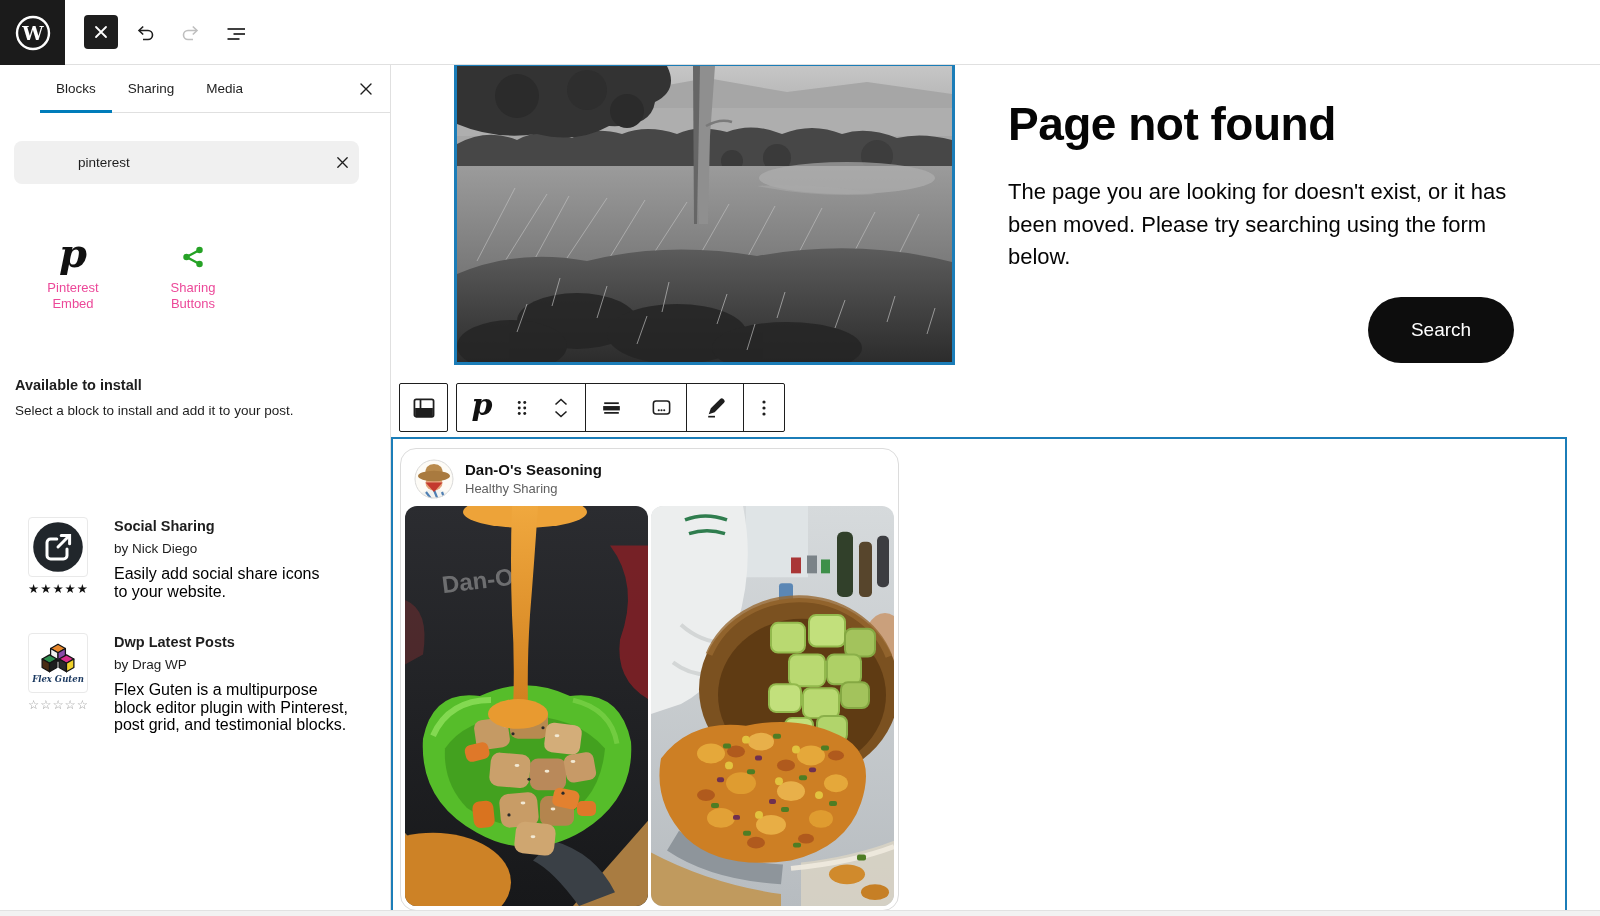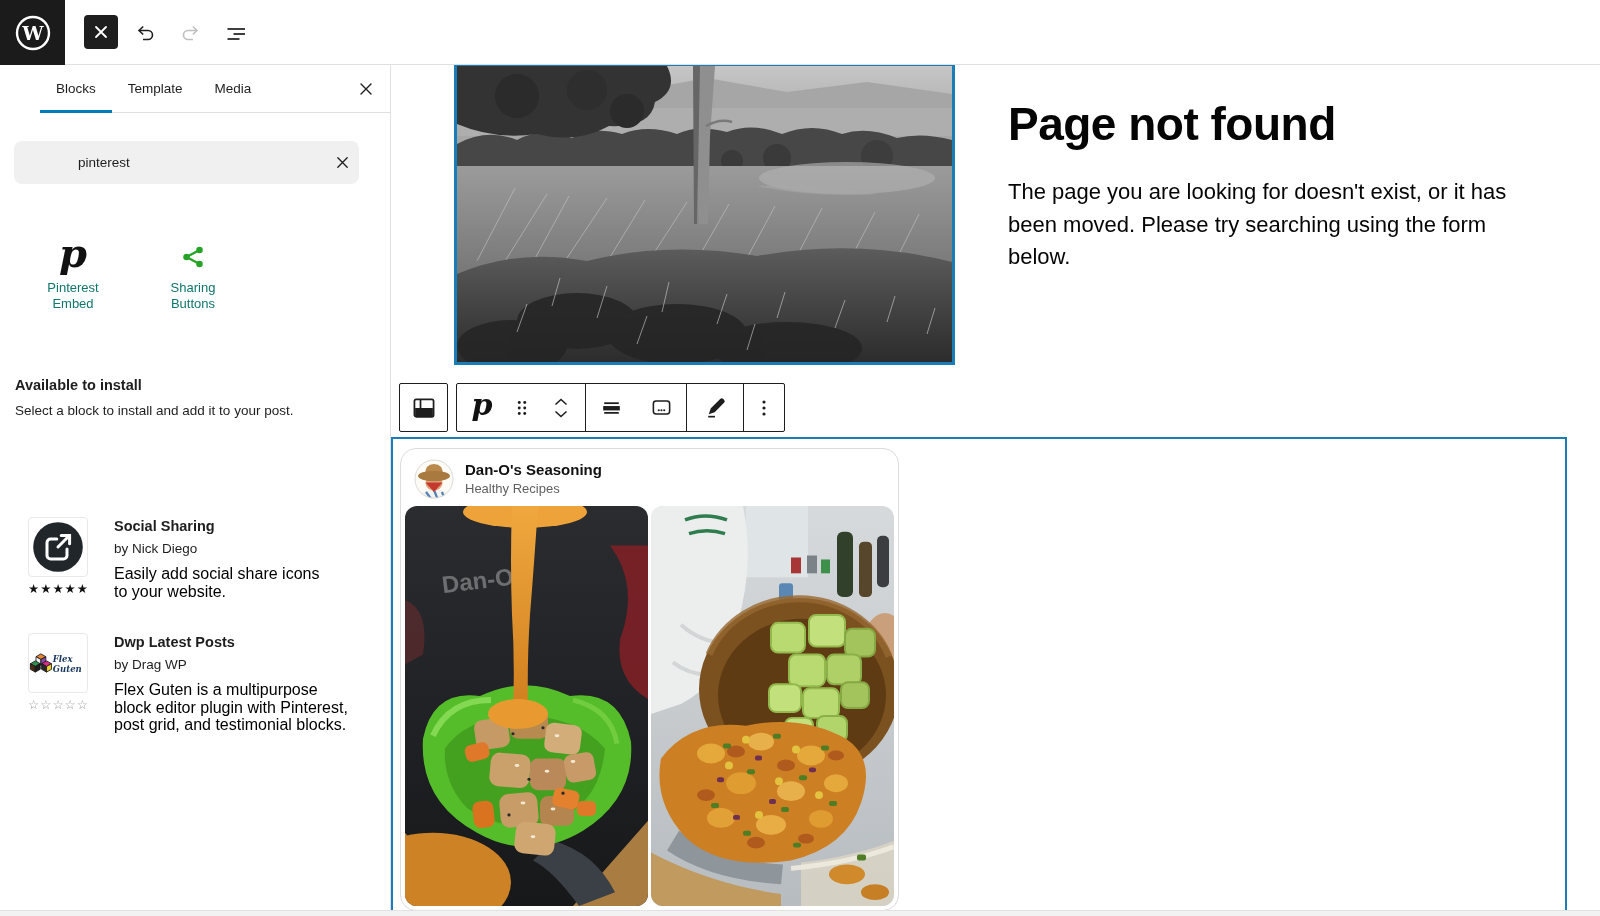--- a/index.html
+++ b/index.html
@@ -29,36 +29,36 @@
   .tab { height:100%; display:flex; align-items:center; padding:0 16px; font-size:13.5px; cursor:pointer; position:relative; }
   .tab.active::after { content:""; position:absolute; left:0; right:0; bottom:-1px; height:3.5px; background:#007cba; }
   .tabs-close { position:absolute; right:12px; top:12px; width:24px; height:24px; display:flex; align-items:center; justify-content:center; cursor:pointer; }
   .search-box { position:absolute; left:14px; top:76px; width:345px; height:43px; background:#f0f0f0;
     border-radius:8px; display:flex; align-items:center; }
   .search-box input { flex:1; border:none; outline:none; background:transparent; font-size:13.5px;
     font-family:"Liberation Sans", sans-serif; color:#1e1e1e; padding:0 16px;margin-left:48px; }
   .search-clear { width:34px; height:34px; display:flex; align-items:center; justify-content:center; cursor:pointer; }
   .block-item { position:absolute; top:165px; width:120px; text-align:center; cursor:pointer; }
   .block-item .bi-icon { height:40px; display:flex; align-items:flex-end; justify-content:center; margin-bottom:10px; }
-  .block-item .bi-label { width:84px; margin:0 auto; font-size:13px; line-height:16px; color:#0f766e; }
+  .block-item .bi-label { width:84px; margin:0 auto; font-size:13px; line-height:16px; color:#ec4899; }
   .pinterest-glyph { font-family:"DejaVu Serif", serif; font-style:italic; font-weight:bold;
     font-size:40px; line-height:34px; color:#111; }
   .install-heading { position:absolute; left:15px; top:312px; font-size:14.5px; font-weight:bold; color:#1e1e1e; }
   .install-sub { position:absolute; left:15px; top:338px; font-size:13.5px; color:#1e1e1e; }
   .plugin { position:absolute; left:0; width:391px; cursor:pointer; }
   .plugin .tile { position:absolute; left:28px; top:0; width:60px; height:60px; border:1px solid #e9e9e9;
     border-radius:4px; display:flex; align-items:center; justify-content:center; background:#fff; overflow:hidden; }
   .plugin .stars { position:absolute; left:28px; top:64px; width:62px; text-align:left; font-size:12.5px;
     letter-spacing:1px; color:#111; white-space:nowrap; }
   .plugin .stars.empty { color:#9a9a9a; }
   .plugin .p-title { position:absolute; left:114px; top:1px; font-size:14.5px; font-weight:bold; color:#1e1e1e; }
   .plugin .p-author { position:absolute; left:114px; top:24px; font-size:13.5px; color:#1e1e1e; }
   .plugin .p-desc { position:absolute; left:114px; top:48px; width:240px; font-size:16px; line-height:17.5px; color:#000000; }
   .tile-social { background:#fff; }
-  .tile-dwp { background:linear-gradient(180deg,#d8eaf8 0%, #b5d5ee 100%); flex-direction:row; }
+  .tile-dwp { background:linear-gradient(180deg,#d8eaf8 0%, #b5d5ee 100%); flex-direction:column; }
   .flex-guten-caption { font-family:"DejaVu Serif", serif; font-style:italic; font-weight:bold;
     font-size:8.5px; color:#17365e; margin-top:1px; }
   
   .canvas { position:absolute; left:392px; top:65px; width:1208px; height:851px; background:#fff; }
   .image-block { position:absolute; left:454px; top:63px; width:501px; height:302px;
     border:3px solid #1b7db8; background:#888; z-index:1; }
   .image-block svg { display:block; width:100%; height:100%; }
   
   .blk-toolbar-a { position:absolute; left:399px; top:383px; width:49px; height:49px; background:#fff;
     border:1px solid #1e1e1e; border-radius:2px; display:flex; align-items:center; justify-content:center; z-index:2; }
@@ -131,21 +131,21 @@
       </svg>
     </div>
   </div>
 
   <div class="sidebar">
     <div class="tabs">
       <div class="tab active">
           <span>Blocks</span>
         </div>
       <div class="tab">
-          <span>Template</span>
+          <span>Sharing</span>
         </div>
       <div class="tab">
           <span>Media</span>
         </div>
       <div class="tabs-close">
         <svg width="16" height="16" viewBox="0 0 16 16">
           <path d="M3 3 L13 13 M13 3 L3 13" stroke="#1e1e1e" stroke-width="1.4" stroke-linecap="round"></path>
         </svg>
       </div>
     </div>
@@ -346,20 +346,21 @@
       <svg width="24" height="24" viewBox="0 0 24 24">
         <circle cx="12" cy="6" r="1.6" fill="#1e1e1e"></circle>
           <circle cx="12" cy="12" r="1.6" fill="#1e1e1e"></circle>
           <circle cx="12" cy="18" r="1.6" fill="#1e1e1e"></circle>
       </svg>
     </div>
   </div>
 
   <h1 class="nf-heading">Page not found</h1>
   <p class="nf-body">The page you are looking for doesn't exist, or it has been moved. Please try searching using the form below.</p>
+  <button class="nf-button">Search</button>
 
   <div class="embed-outline"></div>
   <div class="embed-card">
     <div class="embed-header">
       <div class="embed-avatar">
         <svg width="40" height="40" viewBox="0 0 40 40">
           <defs>
               <clipPath id="avClip">
                 <circle cx="20" cy="20" r="19.5"></circle>
               </clipPath>
@@ -372,21 +373,21 @@
             <path d="M11.5 23.5 h17 l-8.5 9.5 Z" fill="#c4392e"></path>
             <path d="M11 16 q0 -11 9 -11 q9 0 9 11 Z" fill="#b98a4c"></path>
             <rect x="11" y="13" width="18" height="3.4" fill="#7a5526"></rect>
             <ellipse cx="20" cy="17" rx="16" ry="5.2" fill="#a97a3f"></ellipse>
           </g>
           <circle cx="20" cy="20" r="19" fill="none" stroke="#d9d9d9" stroke-width="1"></circle>
         </svg>
       </div>
       <div>
         <div class="embed-name">Dan-O's Seasoning</div>
-        <div class="embed-sub">Healthy Recipes</div>
+        <div class="embed-sub">Healthy Sharing</div>
       </div>
     </div>
     <div class="embed-images">
 
       <div class="embed-img">
         <svg viewBox="0 0 243 404" preserveAspectRatio="none">
           <defs>
             <linearGradient id="gApron" x1="0" y1="0" x2="0" y2="1">
                 <stop offset="0" stop-color="#2b2c30"></stop>
                 <stop offset="1" stop-color="#17181a"></stop>

